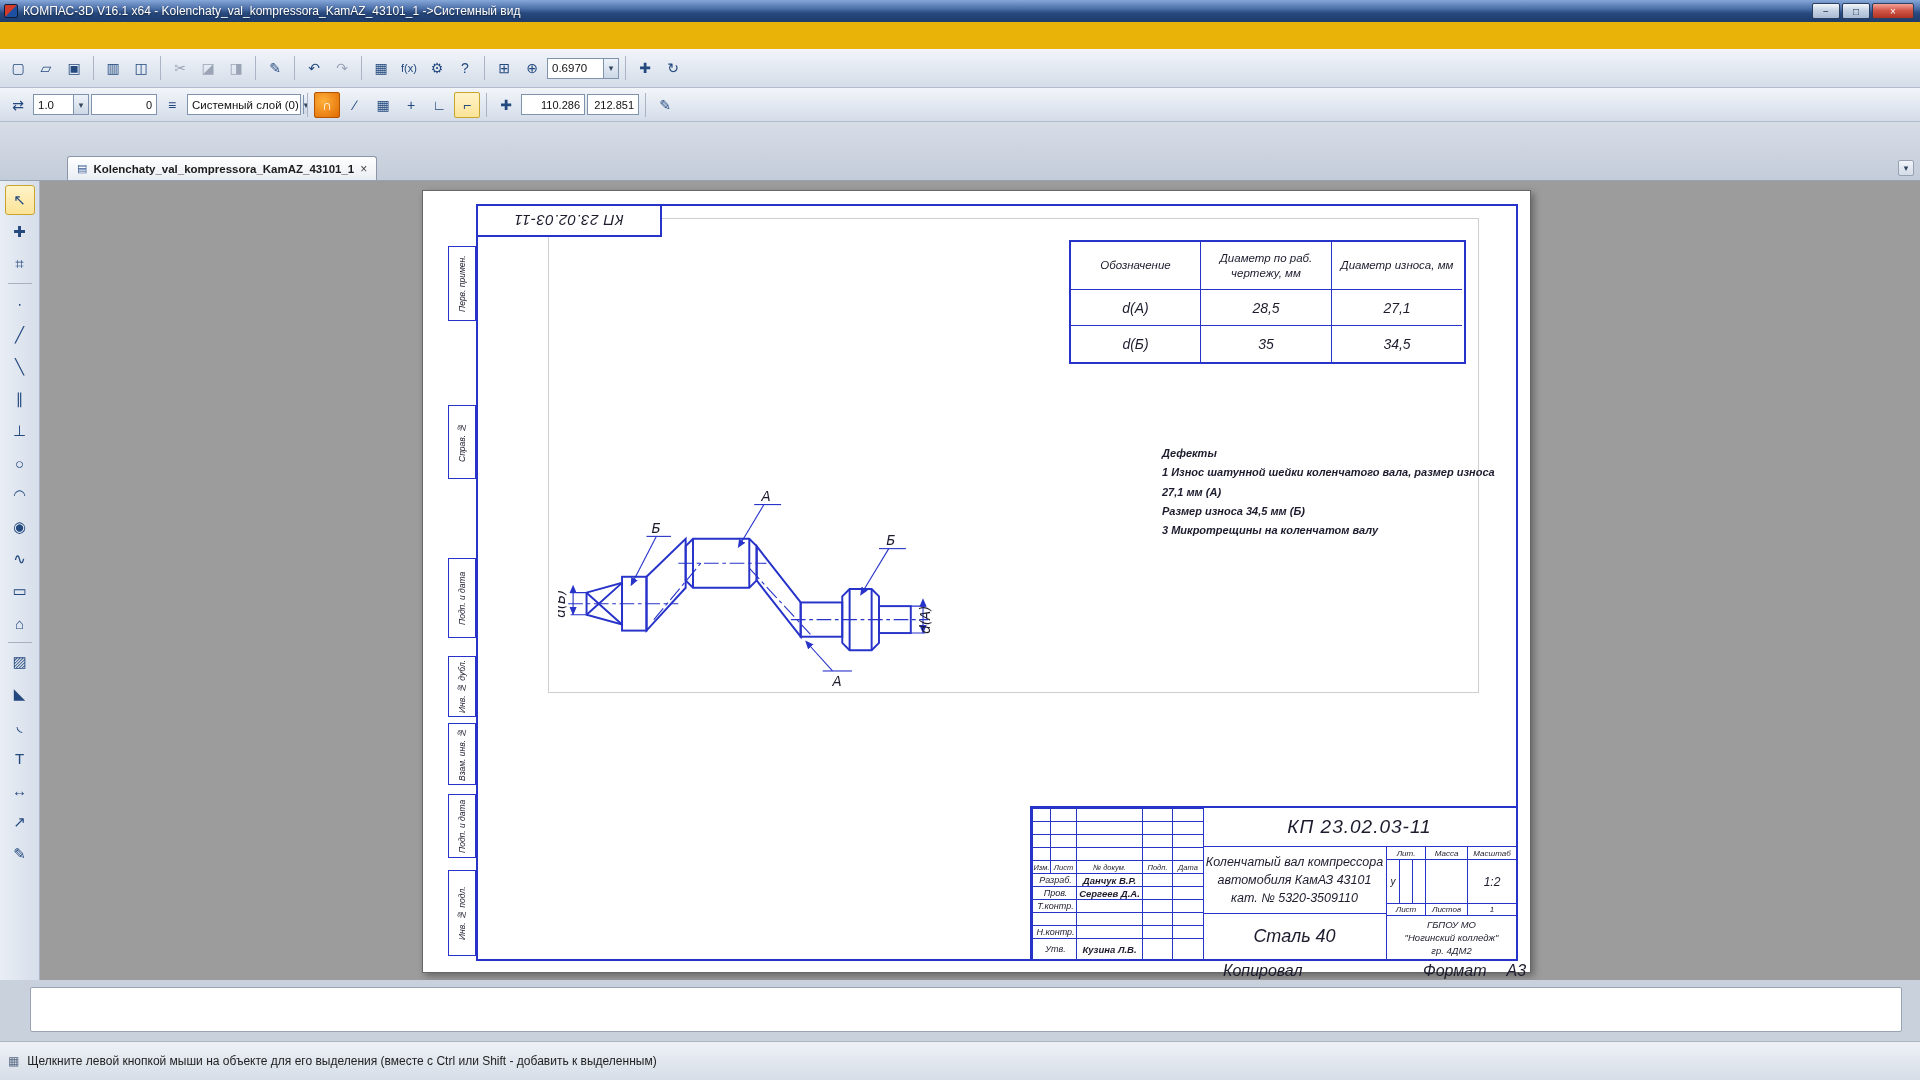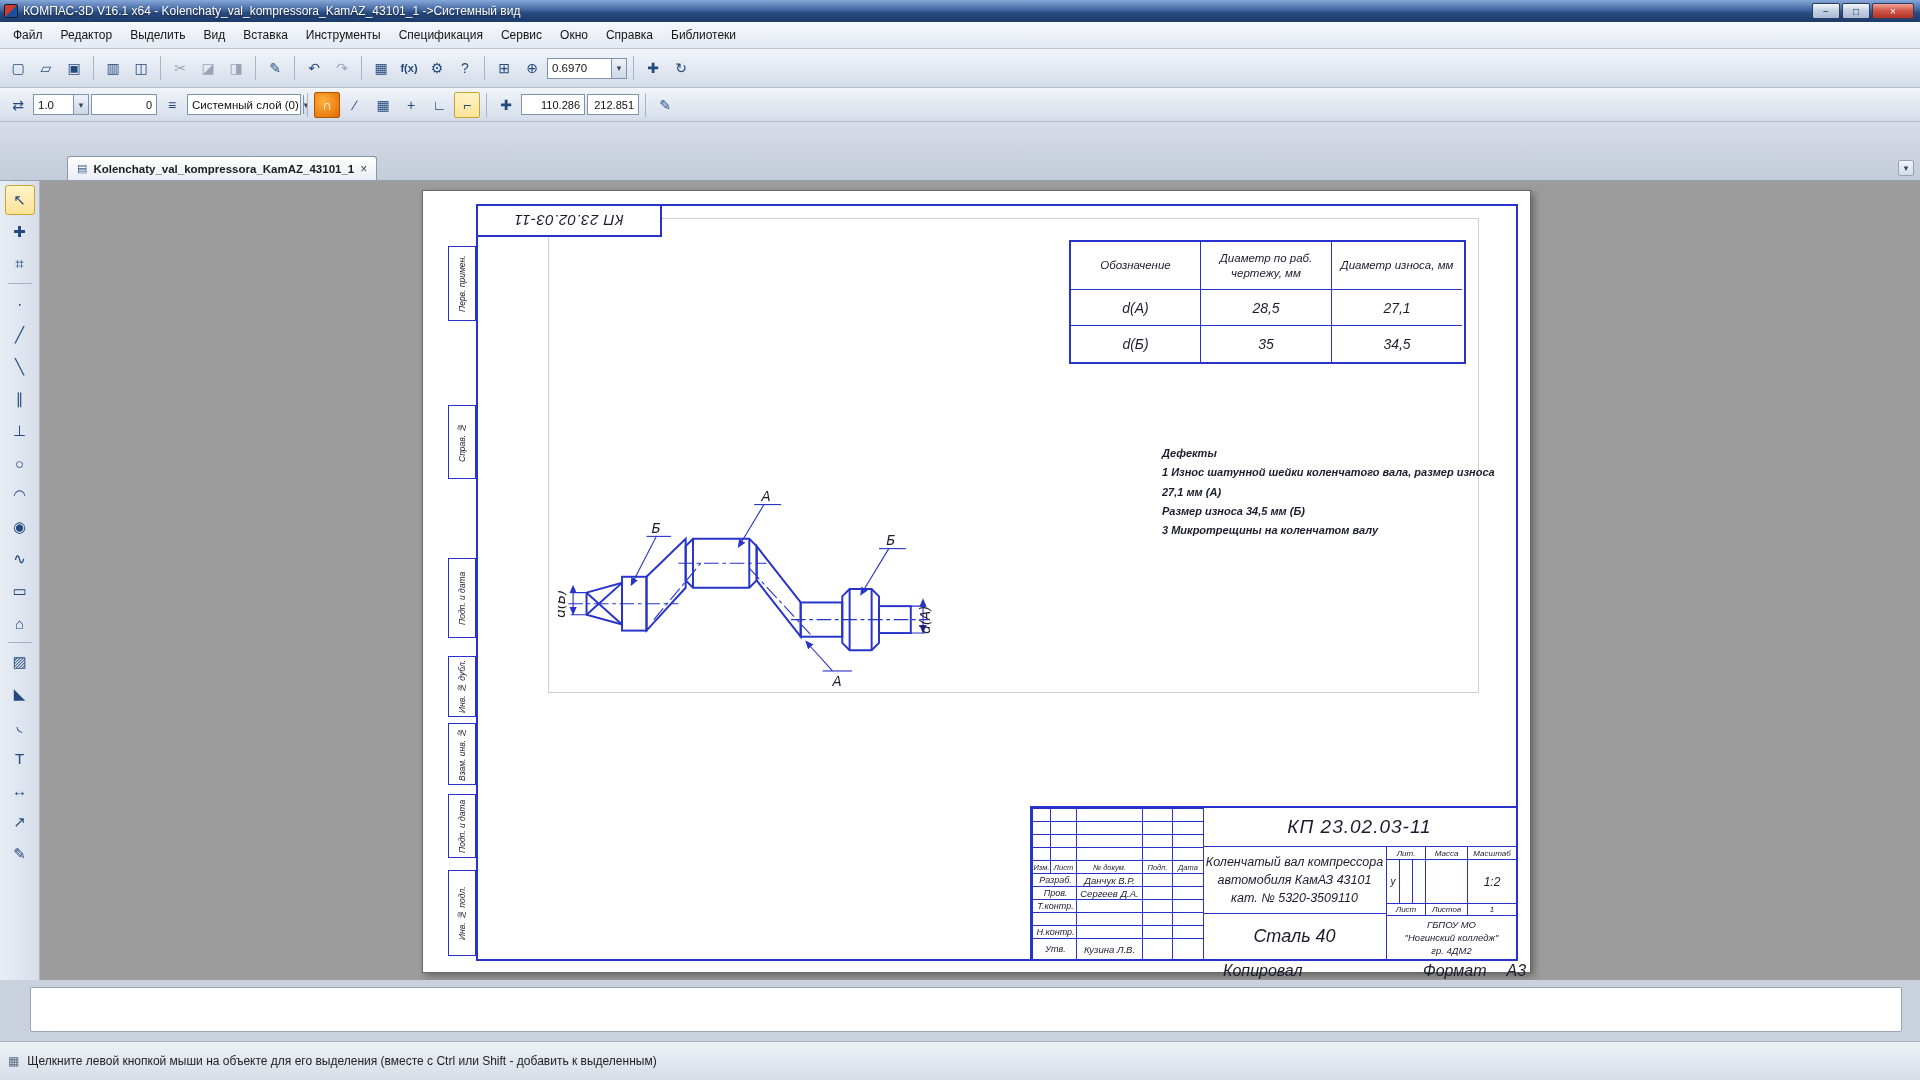--- a/index.html
+++ b/index.html
@@ -28,21 +28,21 @@
   .mitem { padding:0 9px; font-size:12px; color:#141414; line-height:26px; }
 
   
   .tb { position:absolute; left:0; width:100%;
     background:linear-gradient(#f2f5fa,#dde4ee 70%,#d3dce8); border-bottom:1px solid #b2bccb;
     display:flex; align-items:center; padding:0 5px; gap:2px; }
   .tb1 { top:49px; height:39px; }
   .tb2 { top:88px; height:34px; }
   .ib { width:26px; height:26px; display:flex; align-items:center; justify-content:center;
     font-size:14px; color:#23497e; border:1px solid transparent; border-radius:2px; }
-  .ib.small { font-size:11px; font-weight:bold; }
+  .ib.small { font-size:11px; font-weight:normal; }
   .ib.dis { color:#9aa4b5; }
   .ib.snap { color:#fff; font-weight:bold;
     background:radial-gradient(circle at 35% 35%,#ffb03c,#e06a00); border-color:#b35400; }
   .ib.on { background:linear-gradient(#fff3c8,#fbe398); border-color:#caa52d; }
   .sep { width:1px; height:24px; background:#aab4c4; margin:0 4px; flex:0 0 auto; }
   .combo { height:21px; background:#fff; border:1px solid #7f93ad; display:flex; align-items:center;
     font-size:11.5px; color:#111; }
   .combo .cv { padding:0 4px; white-space:nowrap; }
   .combo .ca { width:15px; height:100%; display:flex; align-items:center; justify-content:center;
     background:linear-gradient(#eef3f9,#ccd7e6); border-left:1px solid #7f93ad; font-size:9px; color:#33465e; }
@@ -110,21 +110,21 @@
 
   
   .tblock { position:absolute; left:607px; top:615px; width:488px; height:155px;
     border:2px solid #2733c9; background:#fff; }
   .tblL { position:absolute; left:0; top:0; width:171px; height:151px;
     border-collapse:collapse; table-layout:fixed; }
   .tblL td { border:1px solid #2733c9; height:13px; font-size:7.5px; text-align:center;
     overflow:hidden; white-space:nowrap; }
   .tblL tr.r21 td { height:21px; }
   .tblL td.lbl { font-size:9px; text-align:center; padding-left:2px;font-style:italic; }
-  .tblL td.val { font-size:9.5px; }
+  .tblL td.val { font-size:9.5px;font-weight:bold; }
   .tbDoc { position:absolute; left:171px; top:0; width:313px; height:39px;
     border-bottom:1px solid #2733c9; display:flex; align-items:center; justify-content:center;
     font-size:19px; letter-spacing:1px; }
   .tbName { position:absolute; left:171px; top:39px; width:184px; height:67px;
     border-right:1px solid #2733c9; border-bottom:1px solid #2733c9; text-align:center;
     font-size:12.5px; line-height:1.45; padding-top:6px; }
   .tbMat { position:absolute; left:171px; top:106px; width:184px; height:45px;
     border-right:1px solid #2733c9; display:flex; align-items:center; justify-content:center;
     font-size:18px; }
   .tbR { position:absolute; left:355px; top:39px; width:129px; height:112px; }
@@ -167,33 +167,20 @@
         </div>
       <div class="wbtn">
           <span>□</span>
         </div>
       <div class="wbtn close">
           <span>×</span>
         </div>
     </div>
   </div>
 
-  <div class="menubar">
-    <span class="mitem">Файл</span>
-    <span class="mitem">Редактор</span>
-    <span class="mitem">Выделить</span>
-    <span class="mitem">Вид</span>
-    <span class="mitem">Вставка</span>
-    <span class="mitem">Инструменты</span>
-    <span class="mitem">Спецификация</span>
-    <span class="mitem">Сервис</span>
-    <span class="mitem">Окно</span>
-    <span class="mitem">Справка</span>
-    <span class="mitem">Библиотеки</span>
-  </div>
 
   <div class="tb tb1">
     <div class="ib">▢</div>
     <div class="ib">▱</div>
     <div class="ib">▣</div>
     <div class="sep"></div>
     <div class="ib">▥</div>
     <div class="ib">◫</div>
     <div class="sep"></div>
     <div class="ib dis">✂</div>
@@ -205,21 +192,21 @@
     <div class="ib">↶</div>
     <div class="ib dis">↷</div>
     <div class="sep"></div>
     <div class="ib">▦</div>
     <div class="ib small">f(x)</div>
     <div class="ib">⚙</div>
     <div class="ib">?</div>
     <div class="sep"></div>
     <div class="ib">⊞</div>
     <div class="ib">⊕</div>
-    <div class="combo" style="width:80px">
+    <div class="combo" style="width:72px">
       <span class="cv" style="flex:1">0.6970</span>
       <span class="ca">▾</span>
     </div>
     <div class="sep"></div>
     <div class="ib">✚</div>
     <div class="ib">↻</div>
   </div>
 
   <div class="tb tb2">
     <div class="ib">⇄</div>

